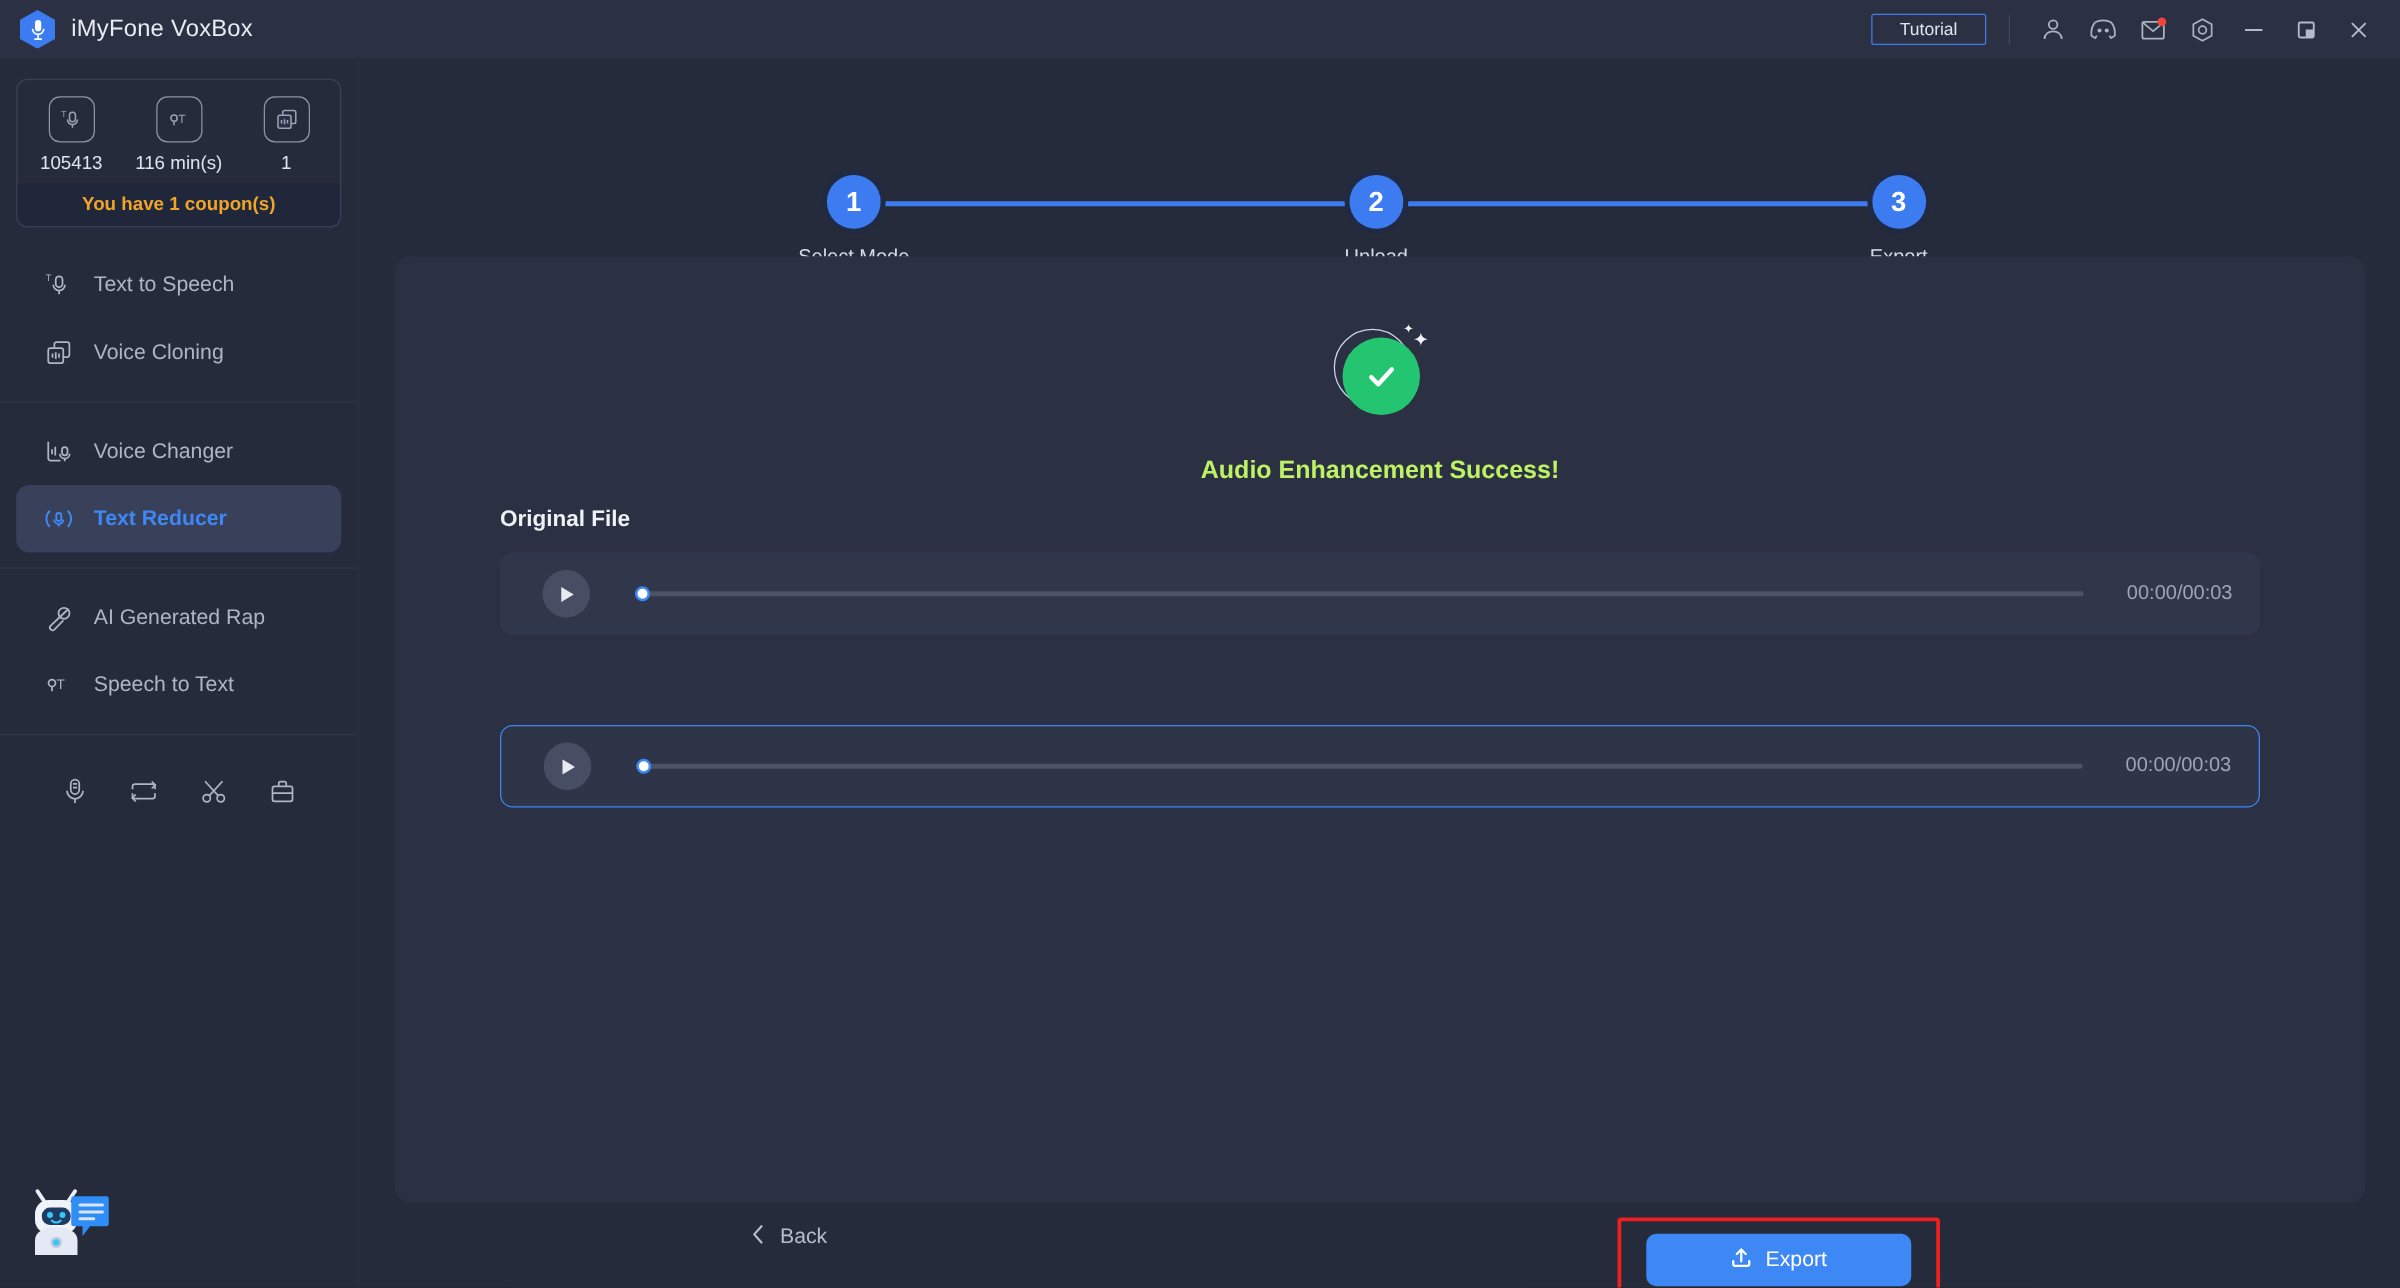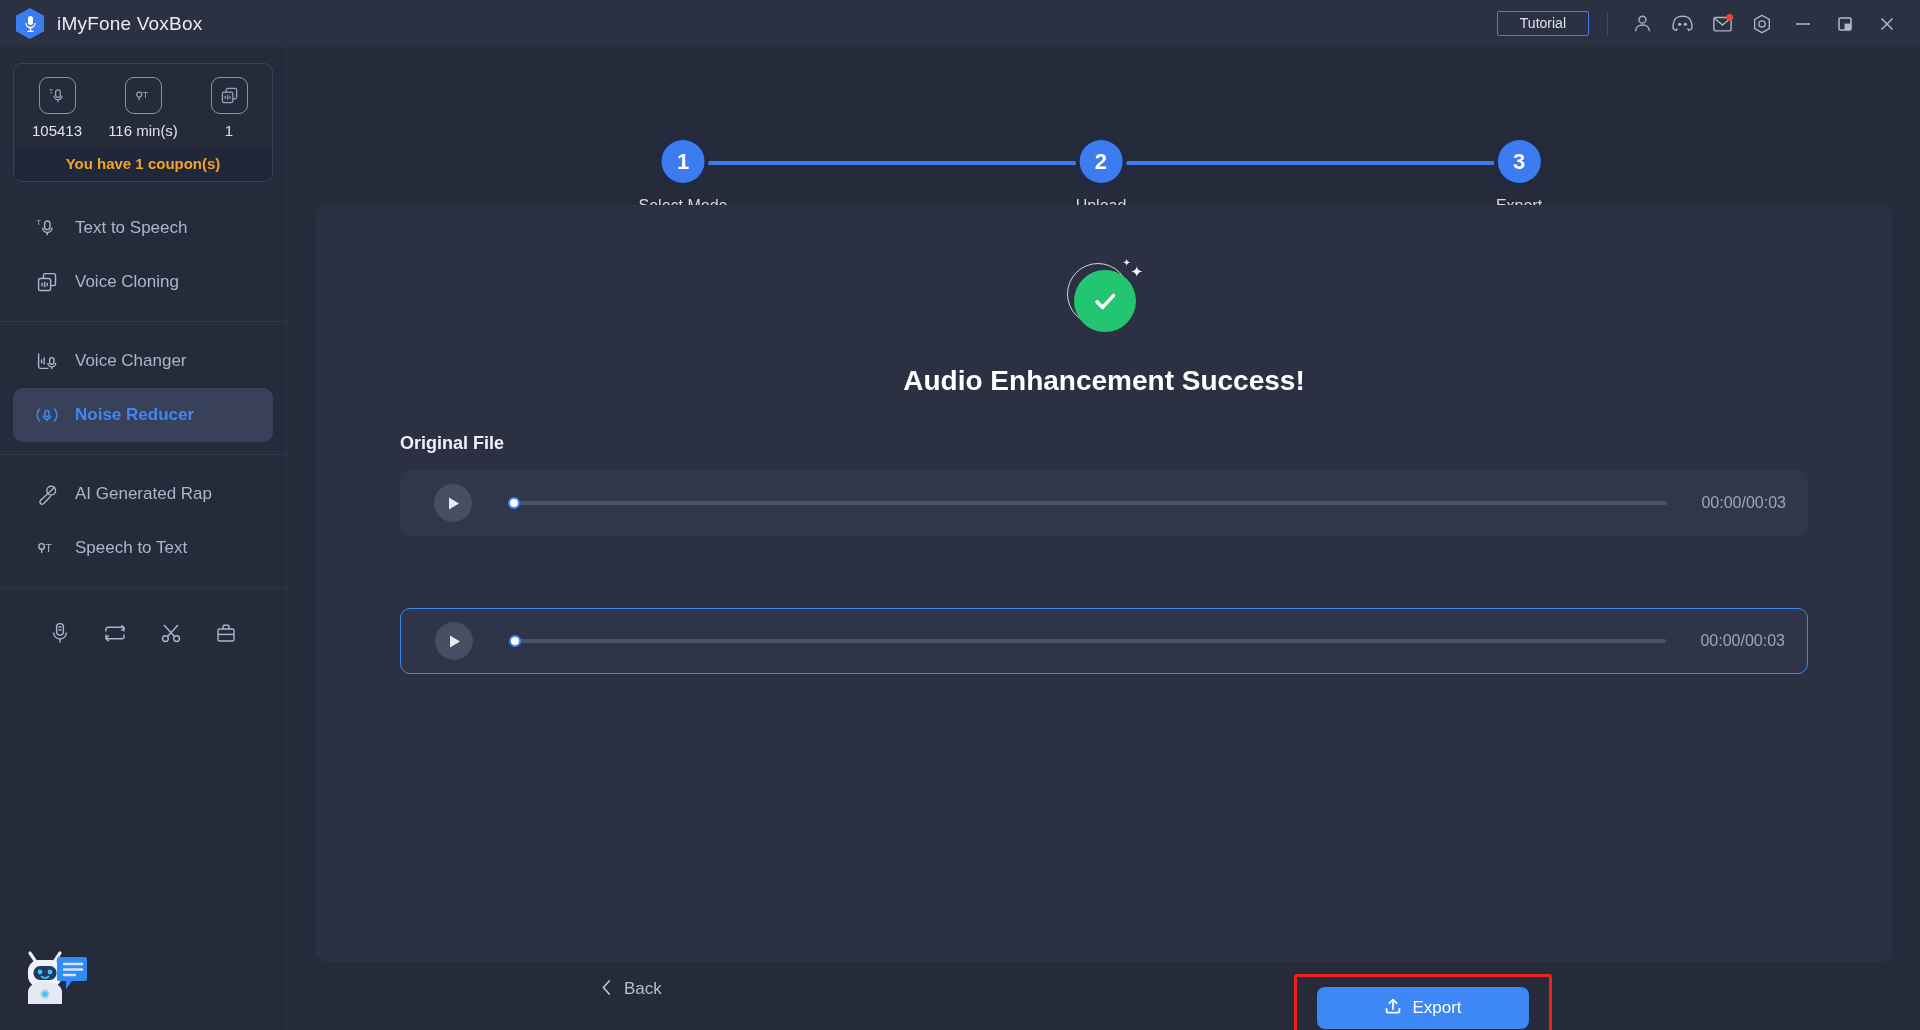--- a/index.html
+++ b/index.html
@@ -108,23 +108,23 @@
   .success-icon { position:relative; width:86px; height:86px; }
   .succ-circle {
     position:absolute; left:13px; top:13px; width:62px; height:62px; border-radius:50%;
     background:#23c571; display:flex; align-items:center; justify-content:center;
   }
   .succ-ring {
     position:absolute; left:6px; top:6px; width:62px; height:62px; border-radius:50%;
     border:1.6px solid #cfd6e4;
   }
   .sparkle { position:absolute; color:#f2f5fa; }
-  .success-text { margin-top:22px; color:#ffffff; font-size:28px; font-weight:bold; }
-
-  .file-block { position:absolute; left:84px; width:1408px;margin-top:28px; }
+  .success-text { margin-top:22px; color:#bef264; font-size:20px; font-weight:bold; }
+
+  .file-block { position:absolute; left:84px; width:1408px; }
   .file-label { color:#eef1f6; font-size:18px; font-weight:bold; margin-bottom:16px; }
   .player {
     height:66px; border-radius:10px; background:#31374a;
     display:flex; align-items:center; padding:0 22px 0 34px;
   }
   .player.highlight { border:1.5px solid #3d88f5; background:#2e3549; }
   .play-btn {
     width:38px; height:38px; border-radius:50%; background:#474e63;
     display:flex; align-items:center; justify-content:center; cursor:pointer; flex:none;
   }
@@ -315,21 +315,21 @@
       <div class="nav-item active">
         <span class="ico">
           <svg width="24" height="24" viewBox="0 0 24 24" fill="none" stroke="#3d88f5" stroke-width="1.5">
             <path d="M4.8 5.6a9 9 0 0 0 0 12.8"></path>
             <path d="M19.2 5.6a9 9 0 0 1 0 12.8"></path>
             <rect x="10" y="7.4" width="4" height="6.4" rx="2"></rect>
             <path d="M8.4 12.6a3.6 3.6 0 0 0 7.2 0"></path>
             <line x1="12" y1="16.3" x2="12" y2="18.2"></line>
           </svg>
         </span>
-        <span>Noise Reducer</span>
+        <span>Text Reducer</span>
       </div>
 
       <div class="nav-div"></div>
 
       <div class="nav-item">
         <span class="ico">
           <svg width="23" height="23" viewBox="0 0 23 23" fill="none" stroke="#aeb5c6" stroke-width="1.4">
             <circle cx="15.2" cy="7.6" r="4.4"></circle>
             <path d="M11.9 10.6 4.4 17.6a2.2 2.2 0 0 0 3.1 3.1l7.2-7.4"></path>
             <line x1="11.4" y1="11.2" x2="18.8" y2="4"></line>

